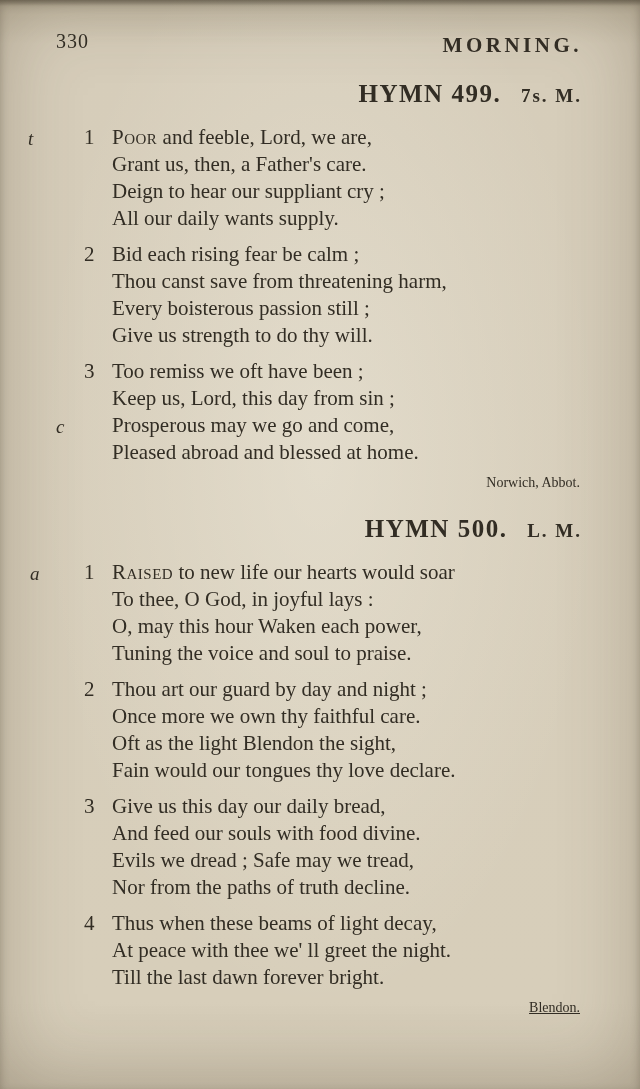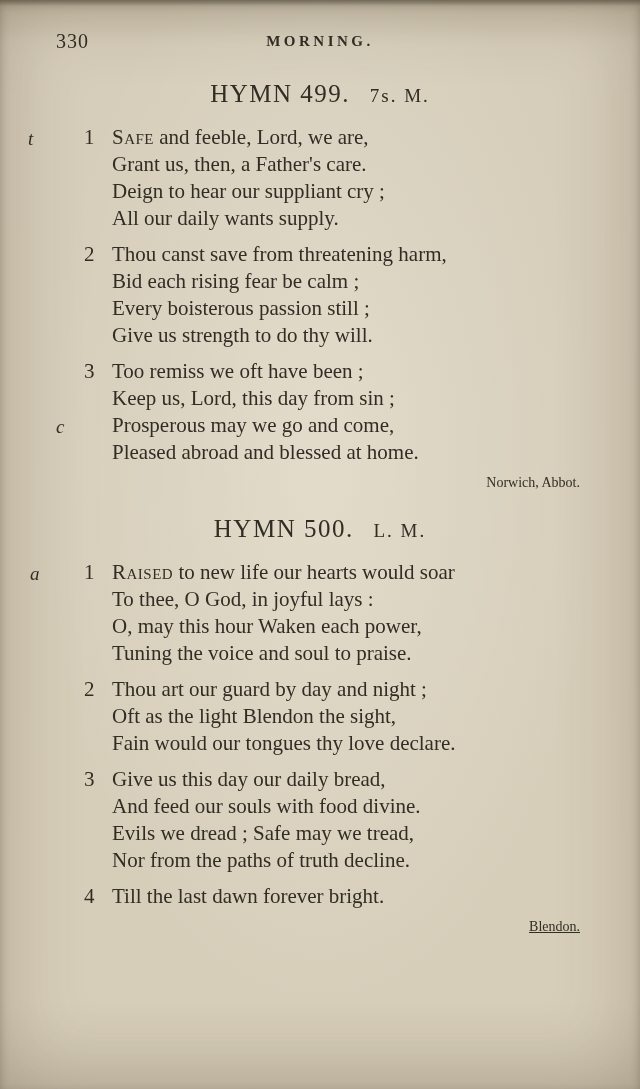--- a/index.html
+++ b/index.html
@@ -31,30 +31,30 @@
   }
 
   
   .running-header { position: relative; height: 26px; margin-bottom: 20px; }
   .page-number {
     position: absolute; left: -2px; top: 0;
     font-size: 20px; letter-spacing: 1px;
   }
   .running-title {
     position: absolute; left: 0; right: 0; top: 3px;
-    text-align: center;
-    font-size: 15px;
+    text-align: right;
+    font-size: 21px;
     letter-spacing: 3.5px;
     font-weight: bold;
   }
 
   
   .hymn-title {
-    text-align: center;
-    font-weight: normal;
+    text-align: right;
+    font-weight: bold;
     margin: 24px 0 16px 0;
     font-size: 25px;
     letter-spacing: 1.5px;
   }
   .hymn-title .meter {
     font-size: 19px;
     letter-spacing: 2px;
     margin-left: 12px;
   }
 
@@ -101,32 +101,32 @@
   <section class="hymn">
     <h2 class="hymn-title">
       <span>HYMN 499.</span>
       <span class="meter">7s. M.</span>
     </h2>
 
     <div class="stanza">
       <span class="margin-mark mark-t">t</span>
       <span class="stanza-num">1</span>
       <p class="line">
-        <span class="lead-word">Safe</span>
+        <span class="lead-word">Poor</span>
         <span>and feeble, Lord, we are,</span>
       </p>
       <p class="line">Grant us, then, a Father's care.</p>
       <p class="line">Deign to hear our suppliant cry ;</p>
       <p class="line">All our daily wants supply.</p>
     </div>
 
     <div class="stanza">
       <span class="stanza-num">2</span>
+      <p class="line">Bid each rising fear be calm ;</p>
       <p class="line">Thou canst save from threatening harm,</p>
-      <p class="line">Bid each rising fear be calm ;</p>
       <p class="line">Every boisterous passion still ;</p>
       <p class="line">Give us strength to do thy will.</p>
     </div>
 
     <div class="stanza">
       <span class="margin-mark mark-c">c</span>
       <span class="stanza-num">3</span>
       <p class="line">Too remiss we oft have been ;</p>
       <p class="line">Keep us, Lord, this day from sin ;</p>
       <p class="line">Prosperous may we go and come,</p>
@@ -150,33 +150,36 @@
         <span>to new life our hearts would soar</span>
       </p>
       <p class="line">To thee, O God, in joyful lays :</p>
       <p class="line">O, may this hour Waken each power,</p>
       <p class="line">Tuning the voice and soul to praise.</p>
     </div>
 
     <div class="stanza">
       <span class="stanza-num">2</span>
       <p class="line">Thou art our guard by day and night ;</p>
+      <p class="line">Once more we own thy faithful care.</p>
       <p class="line">Oft as the light Blendon the sight,</p>
       <p class="line">Fain would our tongues thy love declare.</p>
     </div>
 
     <div class="stanza">
       <span class="stanza-num">3</span>
       <p class="line">Give us this day our daily bread,</p>
       <p class="line">And feed our souls with food divine.</p>
       <p class="line">Evils we dread ; Safe may we tread,</p>
       <p class="line">Nor from the paths of truth decline.</p>
     </div>
 
     <div class="stanza">
       <span class="stanza-num">4</span>
+      <p class="line">Thus when these beams of light decay,</p>
+      <p class="line">At peace with thee we' ll greet the night.</p>
       <p class="line">Till the last dawn forever bright.</p>
     </div>
 
     <p class="attribution hymn-footer">Blendon.</p>
   </section>
 
 </div>
 
 </body></html>

